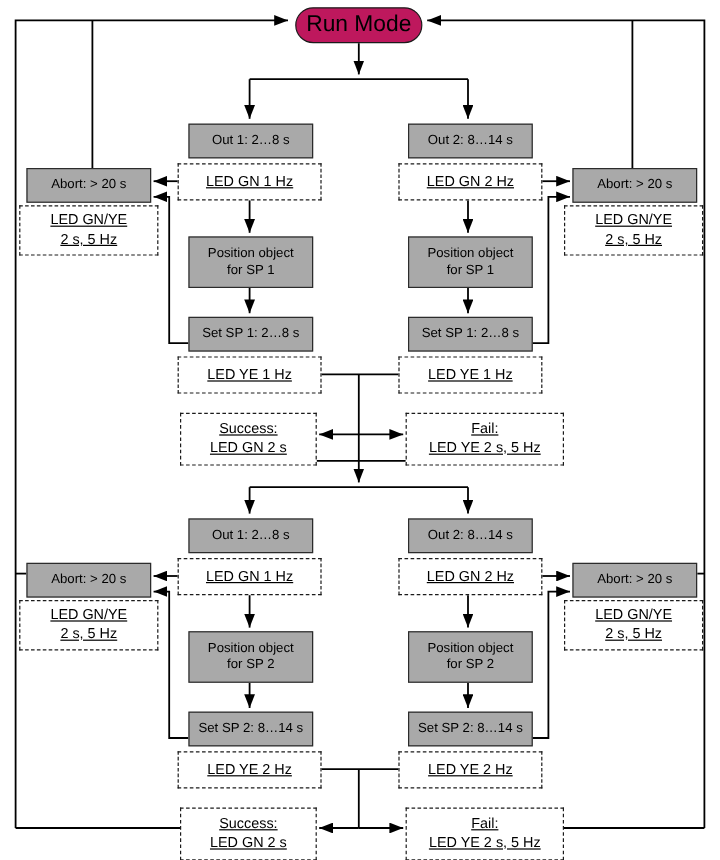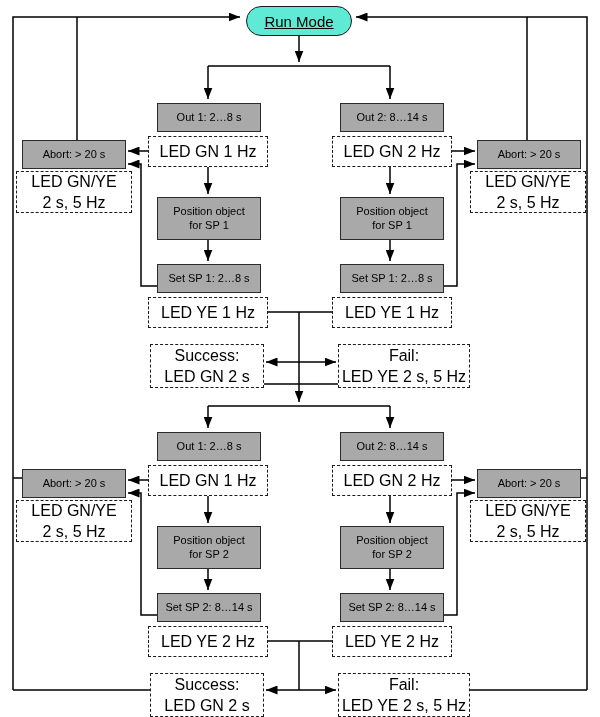--- a/index.html
+++ b/index.html
@@ -12,28 +12,27 @@
     position:absolute;box-sizing:border-box;
     background:var(--box-fill,#a9a9a9);
     border:1.6px solid var(--box-border,#2b2b2b);
     display:flex;align-items:center;justify-content:center;
     text-align:center;font-size:11px;line-height:1.25;white-space:pre-line;
   }
   .dash-box{
     position:absolute;box-sizing:border-box;
     border:1.6px dashed #1b1b1b;background:transparent;
     display:flex;align-items:center;justify-content:center;
-    text-align:center;font-size:16px;line-height:1.32;white-space:pre-line;
+    text-align:center;font-size:12px;line-height:1.32;white-space:pre-line;text-decoration:underline;
   }
   .stadium{
-    position:absolute;box-sizing:border-box;background:#5eead4;
+    position:absolute;box-sizing:border-box;background:#be185d;
     border:1.6px solid #1b1b1b;border-radius:16px;
     display:flex;align-items:center;justify-content:center;
-    font-size:15px;
-    text-decoration:underline;
+    font-size:19px;
   }
 </style>
 </head>
 <body>
 
 <div id="canvas" style="--box-fill: #a9a9a9; --box-border: #2b2b2b; --bg: #ffffff;">
 
   <svg id="wires" width="600" height="717" viewBox="0 0 600 717" xmlns="http://www.w3.org/2000/svg">
     <defs>
       <marker id="arr" markerUnits="userSpaceOnUse" markerWidth="12" markerHeight="9" refX="11.5" refY="4.5" orient="auto">

